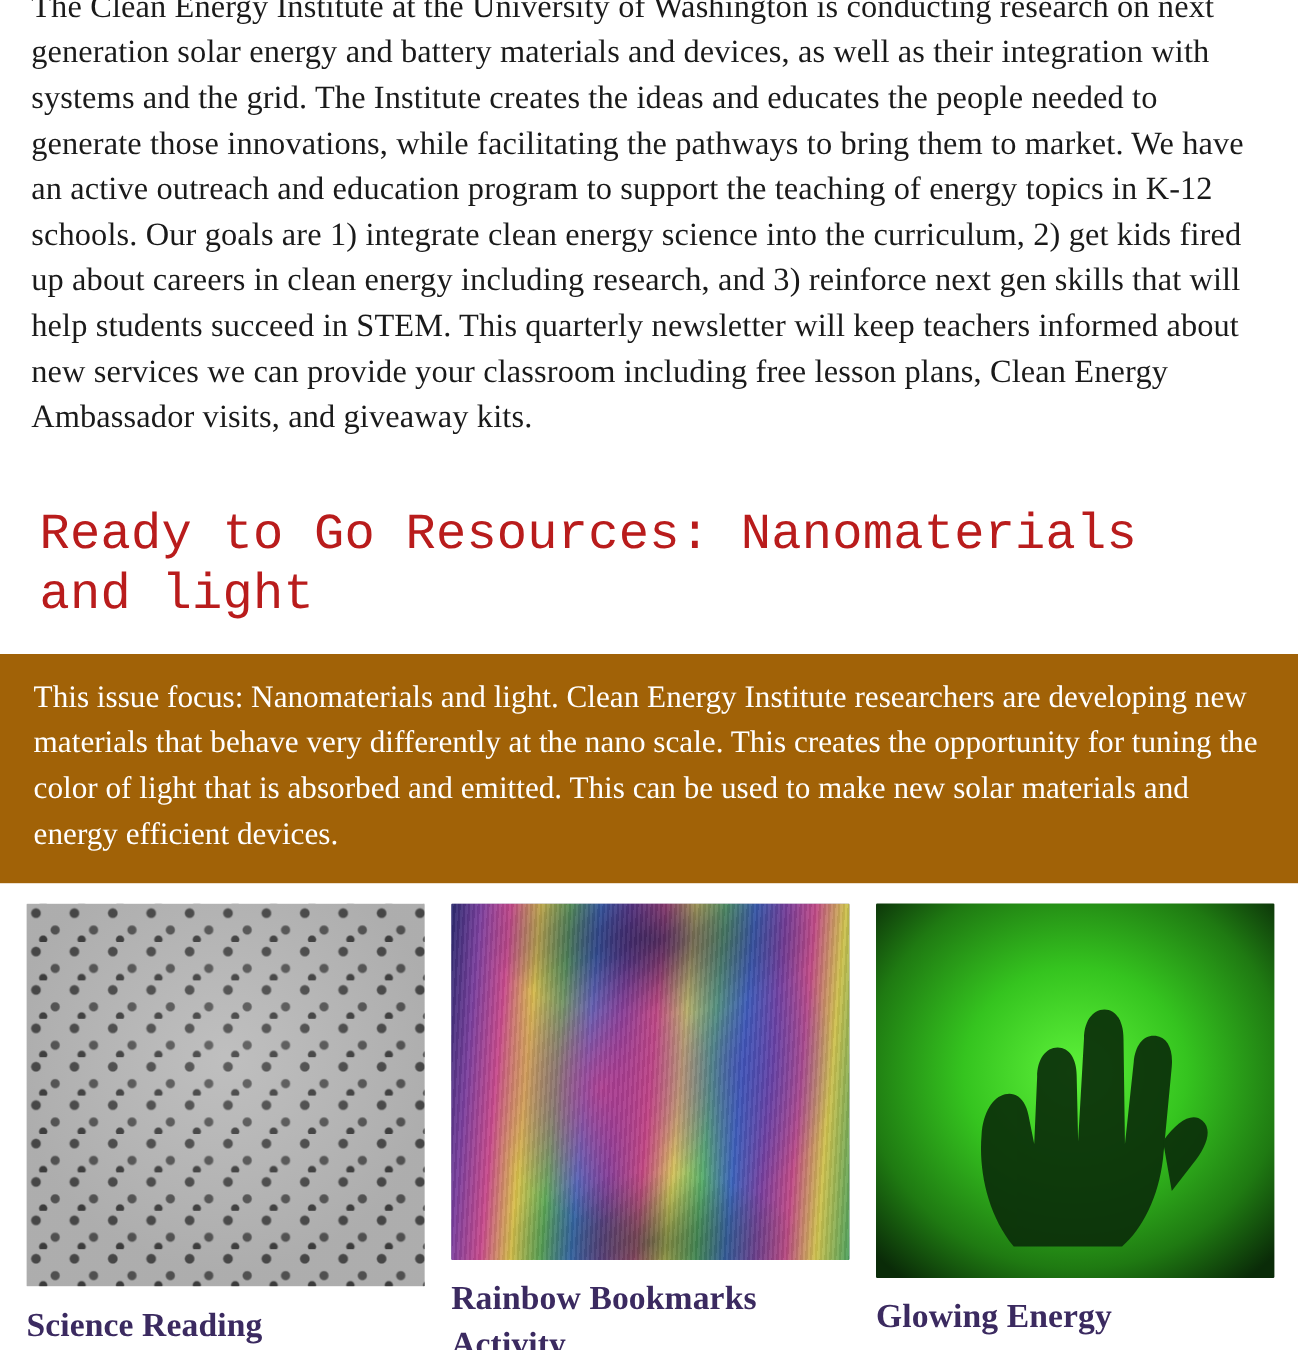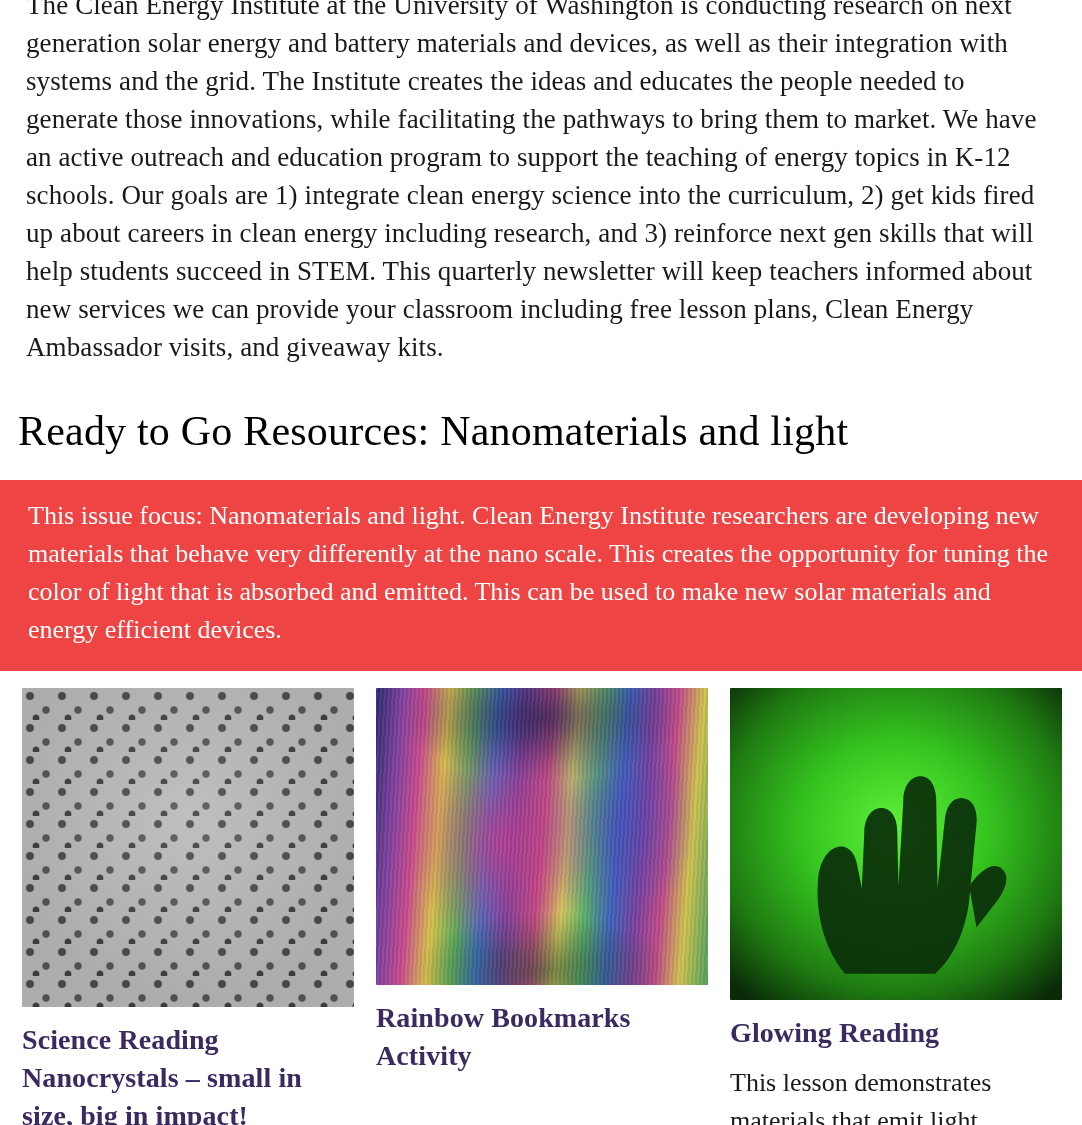--- a/index.html
+++ b/index.html
@@ -27,33 +27,34 @@
     margin: 0;
     font-size: 27px;
     line-height: 38px;
     color: #1a1a1a;
     letter-spacing: 0.1px;
     margin-top: -14px;
   }
 
   
   .section-heading {
-    margin: 0;
+    margin: 15px;
     padding: 40px 26px 0 18px;
     font-size: 42px;
     line-height: 50px;
     font-weight: normal;
-    color: #000000;
+    color: #b91c1c;
     letter-spacing: 0.2px;
+    font-family: Liberation Mono, monospace;
   }
 
   
   .callout {
     margin-top: 24px;
-    background: #ef4444;
+    background: #a16207;
     color: #ffffff;
     padding: 17px 30px 22px 28px;
     font-size: 26px;
     line-height: 38px;
     box-sizing: border-box;
   }
 
   
   .cards {
     display: flex;
@@ -185,18 +186,18 @@
 
     <div class="card">
       <div class="card-thumb thumb-glow">
         <svg class="hand-svg" viewBox="0 0 200 220" preserveAspectRatio="xMidYMid meet">
           <g fill="#0b2f0a" opacity="0.92">
             <path d="M58 212 C40 190 34 160 36 136 C37 120 44 110 52 108 C60 106 66 112 68 122 L72 142 L74 96 C74 84 80 76 88 76 C96 76 101 84 101 95 L102 140 L106 70 C106 58 112 50 120 50 C128 50 133 58 133 70 L134 142 L140 86 C141 74 147 67 155 68 C163 69 167 77 166 89 L160 152 C157 178 146 200 132 212 Z"></path>
             <path d="M160 140 C170 126 180 120 187 126 C194 132 190 144 180 156 L166 174 Z"></path>
           </g>
         </svg>
       </div>
-      <div class="card-title">Glowing Reading</div>
+      <div class="card-title">Glowing Energy</div>
       <div class="card-body">This lesson demonstrates materials that emit light,</div>
     </div>
 
   </div>
 </div>
 
 </body></html>

